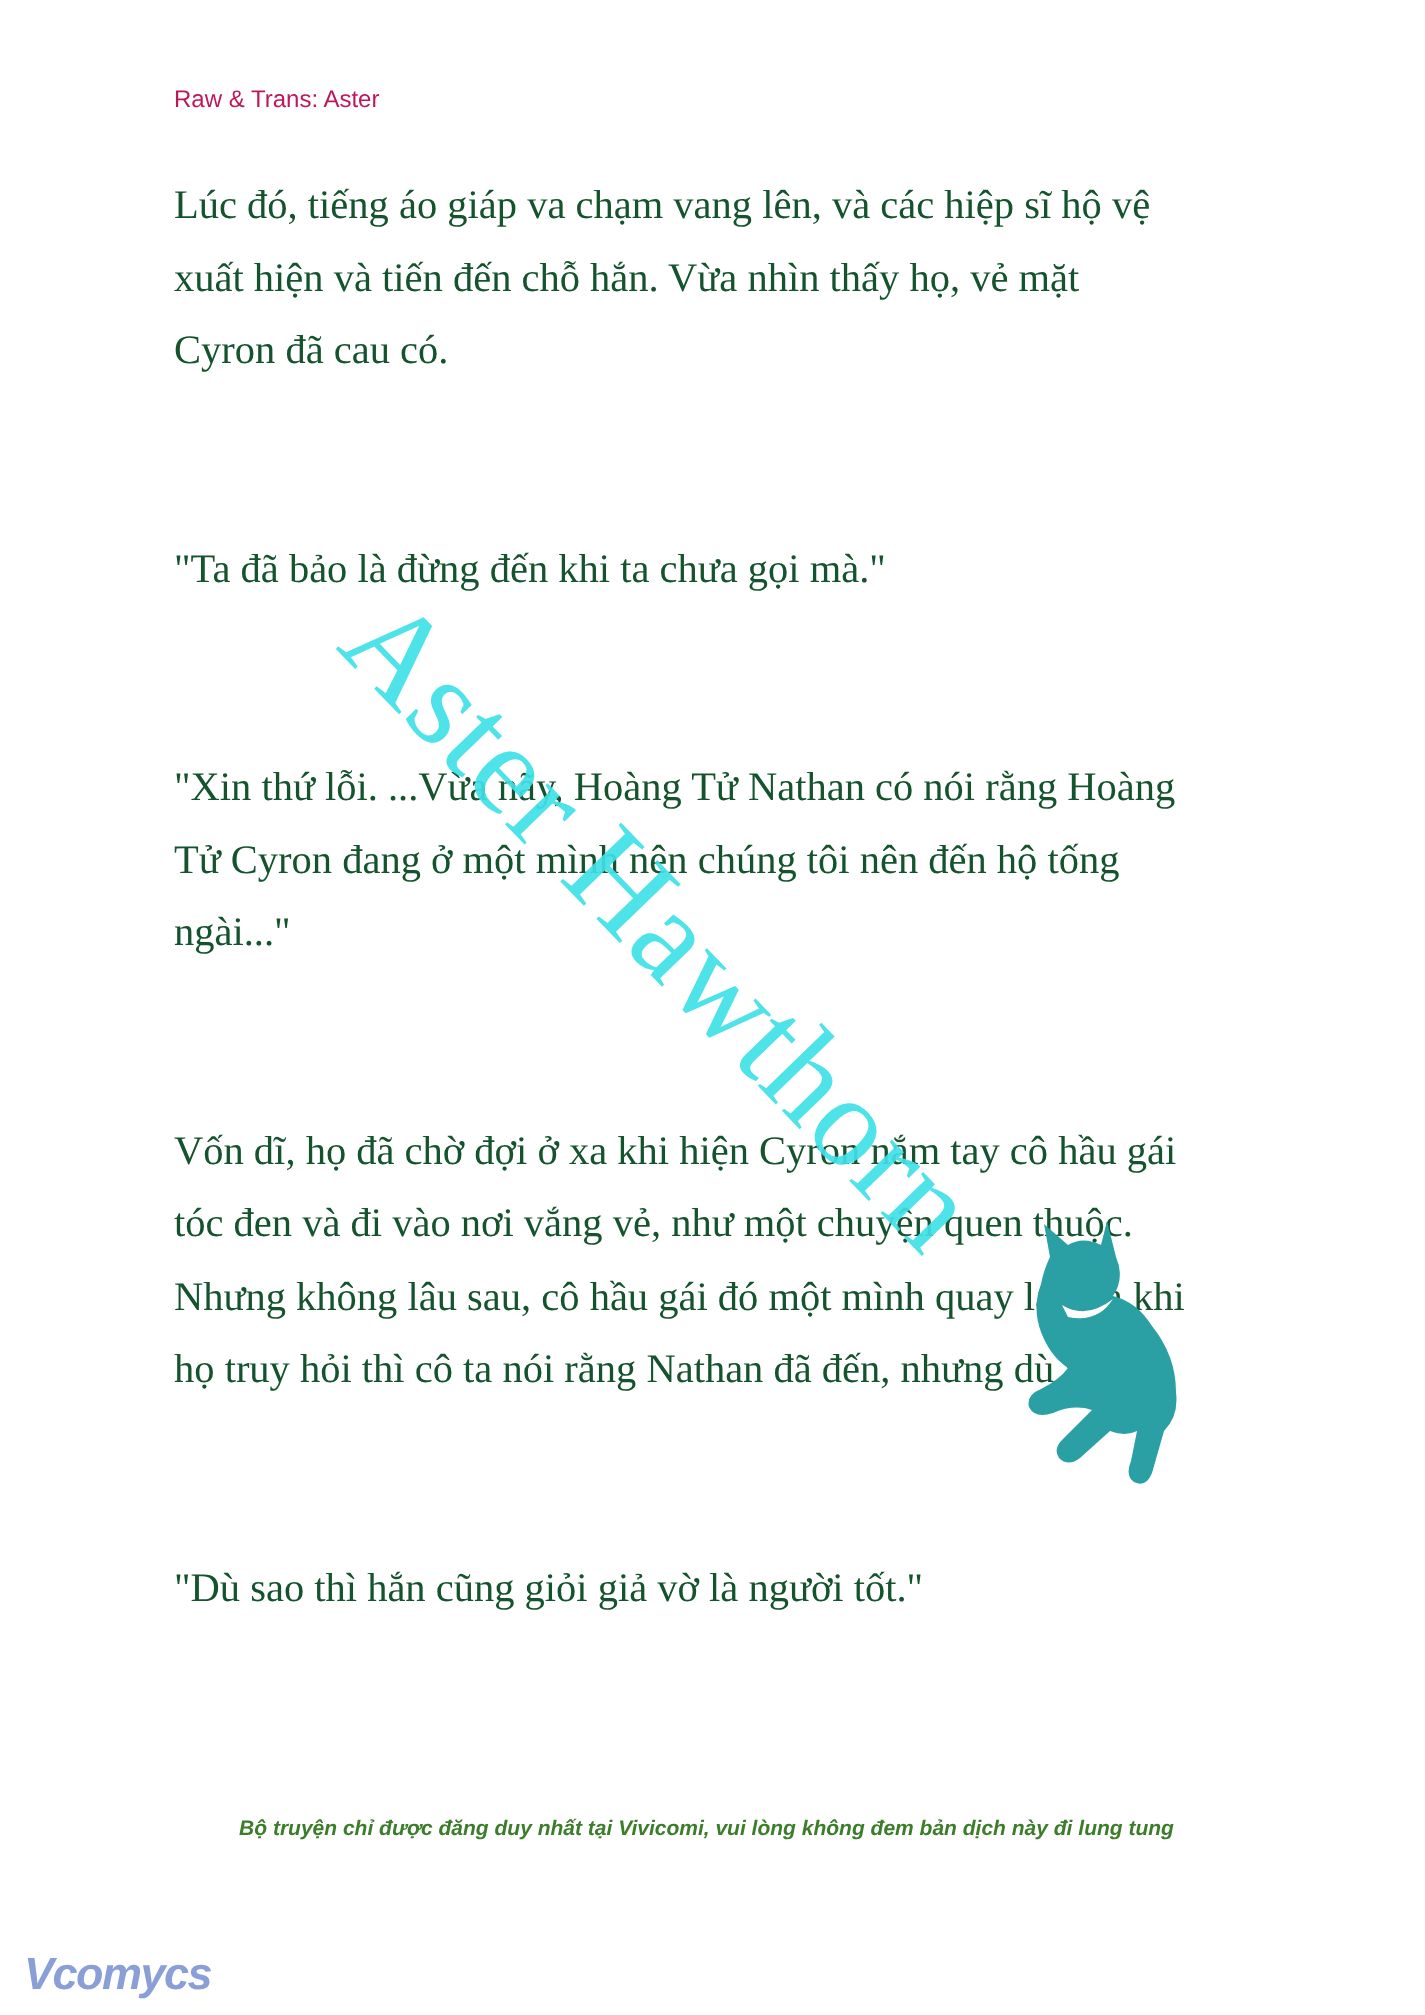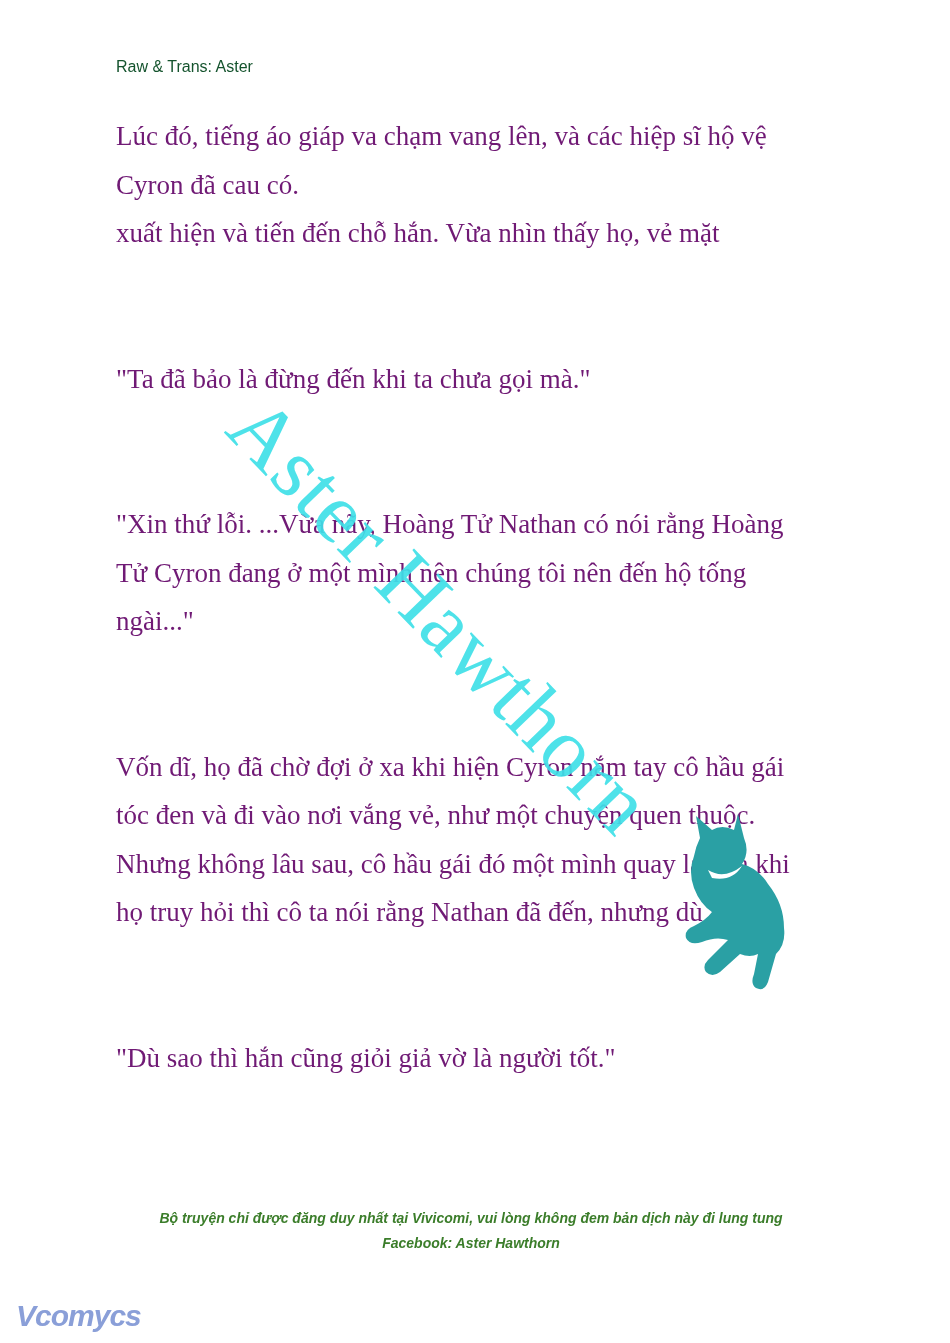--- a/index.html
+++ b/index.html
@@ -12,31 +12,31 @@
       height: 1343px;
       position: relative;
       overflow: hidden;
     }
     .header {
       position: absolute;
       left: 116px;
       top: 58px;
       font-family: "Liberation Sans", sans-serif;
       font-size: 16px;
-      color: #14532d;
+      color: #be185d;
     }
     .content {
       position: absolute;
       left: 116px;
       top: 112px;
       width: 730px;
       font-family: "Liberation Serif", serif;
       font-size: 27px;
       line-height: 48.5px;
-      color: #701a75;
+      color: #14532d;
     }
     .para {
       margin: 0;
       white-space: nowrap;
     }
     .line {
       display: block;
     }
     .gap-lg { height: 97px; }
     .watermark {
@@ -94,22 +94,22 @@
     }
   </style>
 </head>
 <body>
 
 <div class="header">Raw &amp; Trans: Aster</div>
 
 <div class="content">
   <p class="para">
     <span class="line">Lúc đó, tiếng áo giáp va chạm vang lên, và các hiệp sĩ hộ vệ</span>
+    <span class="line">xuất hiện và tiến đến chỗ hắn. Vừa nhìn thấy họ, vẻ mặt</span>
     <span class="line">Cyron đã cau có.</span>
-    <span class="line">xuất hiện và tiến đến chỗ hắn. Vừa nhìn thấy họ, vẻ mặt</span>
   </p>
   <div class="gap-lg"></div>
   <p class="para">
     <span class="line">"Ta đã bảo là đừng đến khi ta chưa gọi mà."</span>
   </p>
   <div class="gap-lg"></div>
   <p class="para">
     <span class="line">"Xin thứ lỗi. ...Vừa nãy, Hoàng Tử Nathan có nói rằng Hoàng</span>
     <span class="line">Tử Cyron đang ở một mình nên chúng tôi nên đến hộ tống</span>
     <span class="line">ngài..."</span>
@@ -155,18 +155,17 @@
     Q12 122 22 118
     Q34 112 40 104
     Q28 96 22 80
     Q16 64 22 48
     Q24 38 28 30 Z"></path>
   <path fill="#ffffff" d="M36 62 Q52 72 70 58 Q60 74 40 70 Z"></path>
 </svg>
 
 <div class="footer">
   <span class="fline">Bộ truyện chỉ được đăng duy nhất tại Vivicomi, vui lòng không đem bản dịch này đi lung tung</span>
-  <span class="fline">Facebook: Aster Hawthorn</span>
 </div>
 
 <svg class="logo" viewBox="0 0 130 36" xmlns="http://www.w3.org/2000/svg">
   <text class="logo-text" x="2" y="28">Vcomycs</text>
 </svg>
 
 </body></html>

